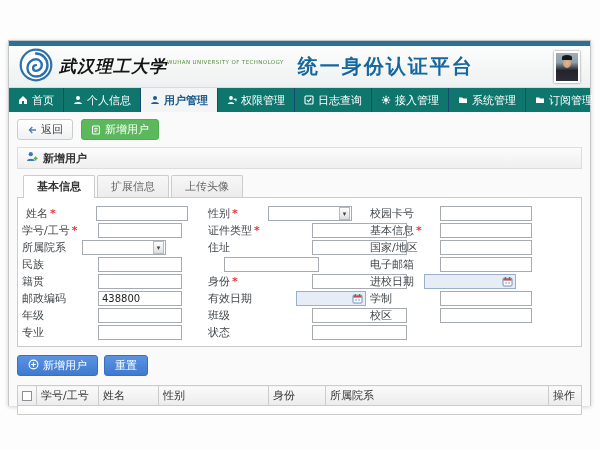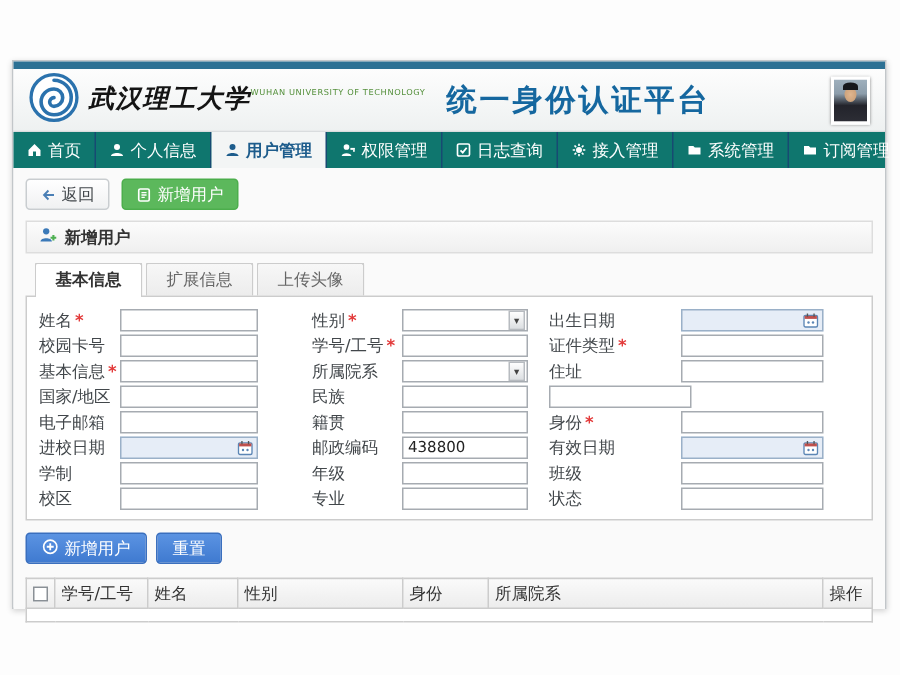--- a/index.html
+++ b/index.html
@@ -57,21 +57,21 @@
 
   .form-box { background:#fff; border:1px solid #ccc; padding:7px 4px 5px; position:relative; z-index:1; }
   .form-grid { display:grid; grid-template-columns:186px 158px 1fr; grid-auto-rows:17px; align-items:center; }
   .form-cell { display:flex; align-items:center; height:17px; }
   .form-label { font-size:11px; color:#42474b; display:inline-flex; align-items:center; gap:2px; flex:none; }
   .req { color:#e33b3b; font-weight:bold; font-size:11px; display:none; }
   .form-cell.required .req { display:inline; }
   .col1 .form-label { width:58px; padding-left:4px; }
   .col2 .form-label { width:60px; }
   .col3 .form-label { width:88px; }
-  .txt { height:15px; border:1px solid #a6abb1; font-size:10px; padding:0 3px; font-family:"DejaVu Sans",sans-serif; color:#222; background:#fff; }
+  .txt { height:15px; border:1px solid #a6abb1; font-size:10px; padding:0 3px; font-family:"DejaVu Sans",sans-serif; color:#222; background:#fff;margin-left:16px; }
   .col1 .txt { width:92px; } .col2 .txt { width:84px; } .col3 .txt { width:95px; }
   .select-box { height:15px; border:1px solid #a6abb1; background:#fff; display:inline-flex; align-items:center; justify-content:flex-end; cursor:pointer; } .col2 .select-box { width:84px; }
   .sel-arrow { width:11px; height:13px; margin-right:1px; background:linear-gradient(#fefefe,#dcdfe2); border:1px solid #b7bbc0;
                font-size:7px; color:#444; display:flex; align-items:center; justify-content:center; }
   .date-box { height:15px; border:1px solid #9ab0c8; background:#e6edf7; display:inline-flex; align-items:center;
               justify-content:flex-end; padding-right:2px; cursor:pointer; }
   .col1 .date-box { width:92px; } .col3 .date-box { width:95px; }
 
   .actions { display:flex; gap:6px; margin:8px 0 0; }
   .btn-blue { display:inline-flex; align-items:center; gap:4px; height:21px; padding:0 10px; font-size:11px; color:#fff;
@@ -230,34 +230,20 @@
             </span>
             <input class="txt" type="text" style="">
           </div>
           <div class="form-cell col2 required">
             <span class="form-label">
               <span>性别</span>
               <span class="req">*</span>
             </span>
             <span class="select-box">
               <span class="sel-arrow">▾</span>
-            </span>
-          </div>
-          <div class="form-cell col3">
-            <span class="form-label">
-              <span>出生日期</span>
-            </span>
-            <span class="date-box">
-              <span><svg width="11" height="11" viewBox="0 0 11 11">
-                  <rect x="1" y="2.2" width="9" height="7.8" rx="1" fill="#fff" stroke="#5c86b5" stroke-width=".9"></rect>
-                  <rect x="1.4" y="2.6" width="8.2" height="2" fill="#c0504d"></rect>
-                  <path d="M3.3 1v2.2M7.7 1v2.2" stroke="#555" stroke-width=".9"></path>
-                  <circle cx="4" cy="7" r=".8" fill="#5c86b5"></circle>
-                  <circle cx="7" cy="7" r=".8" fill="#5c86b5"></circle>
-                </svg></span>
             </span>
           </div>
           <div class="form-cell col1">
             <span class="form-label">
               <span>校园卡号</span>
             </span>
             <input class="txt" type="text" style="">
           </div>
           <div class="form-cell col2 required">
             <span class="form-label">

